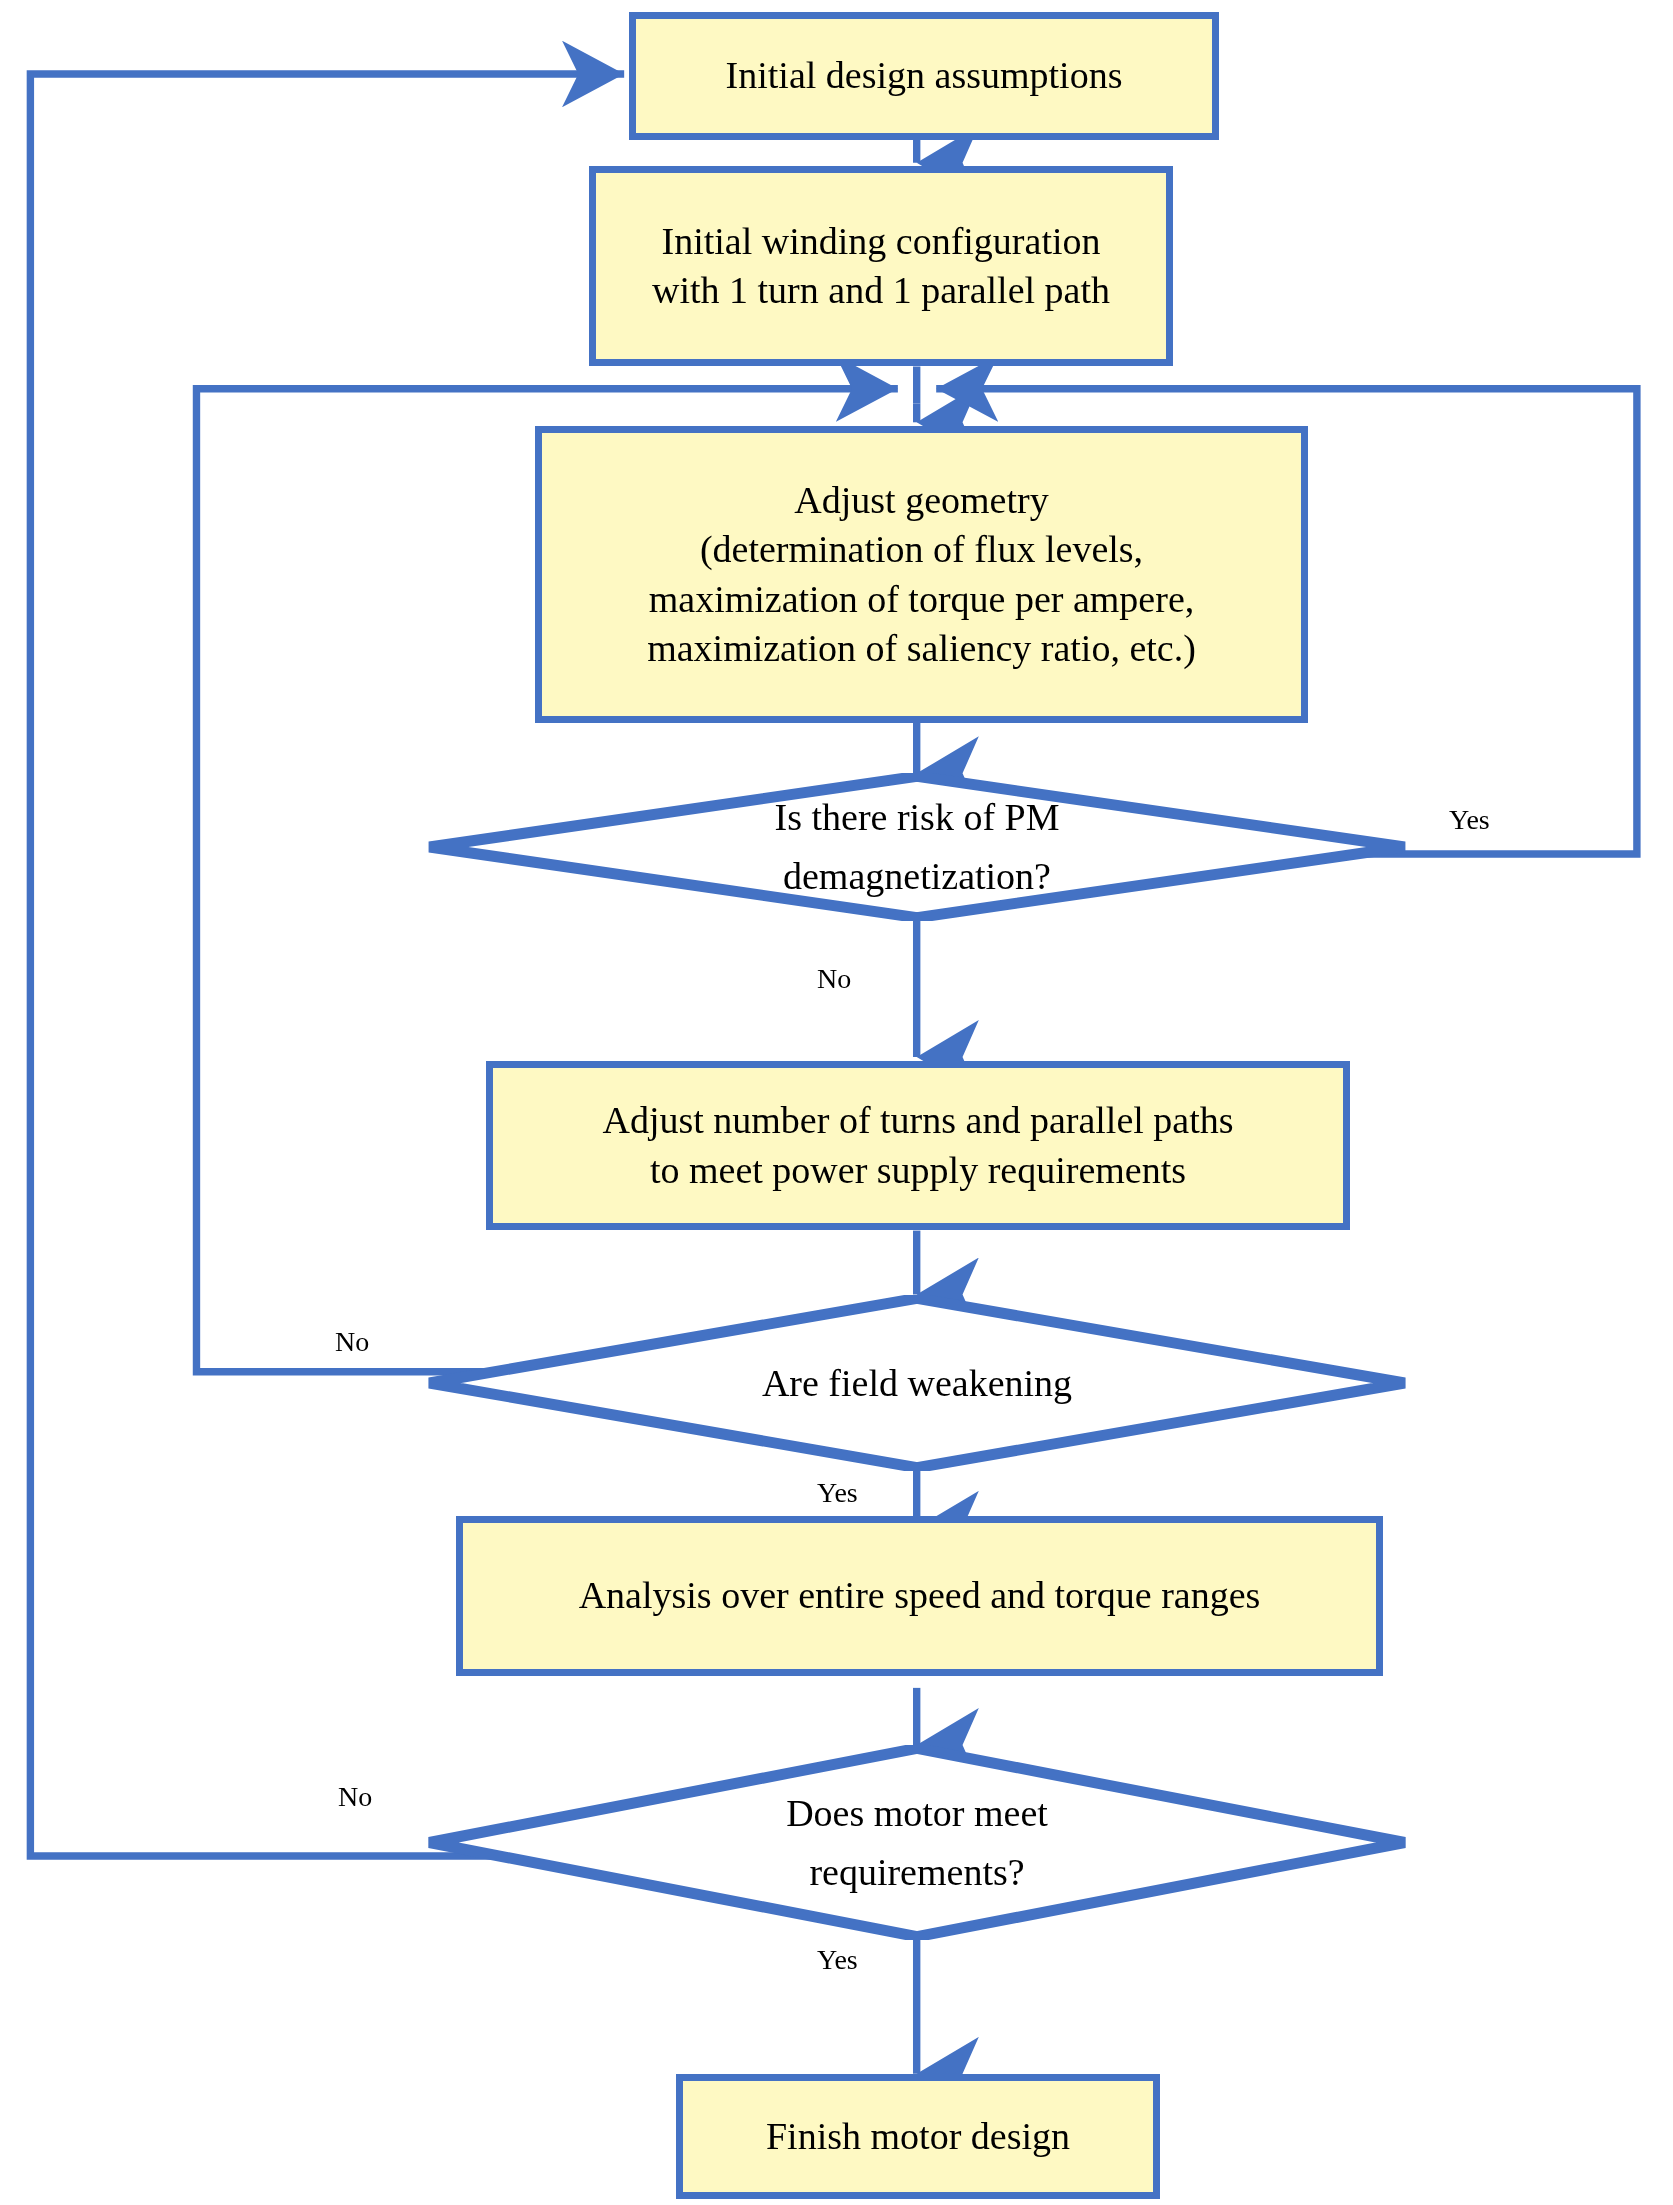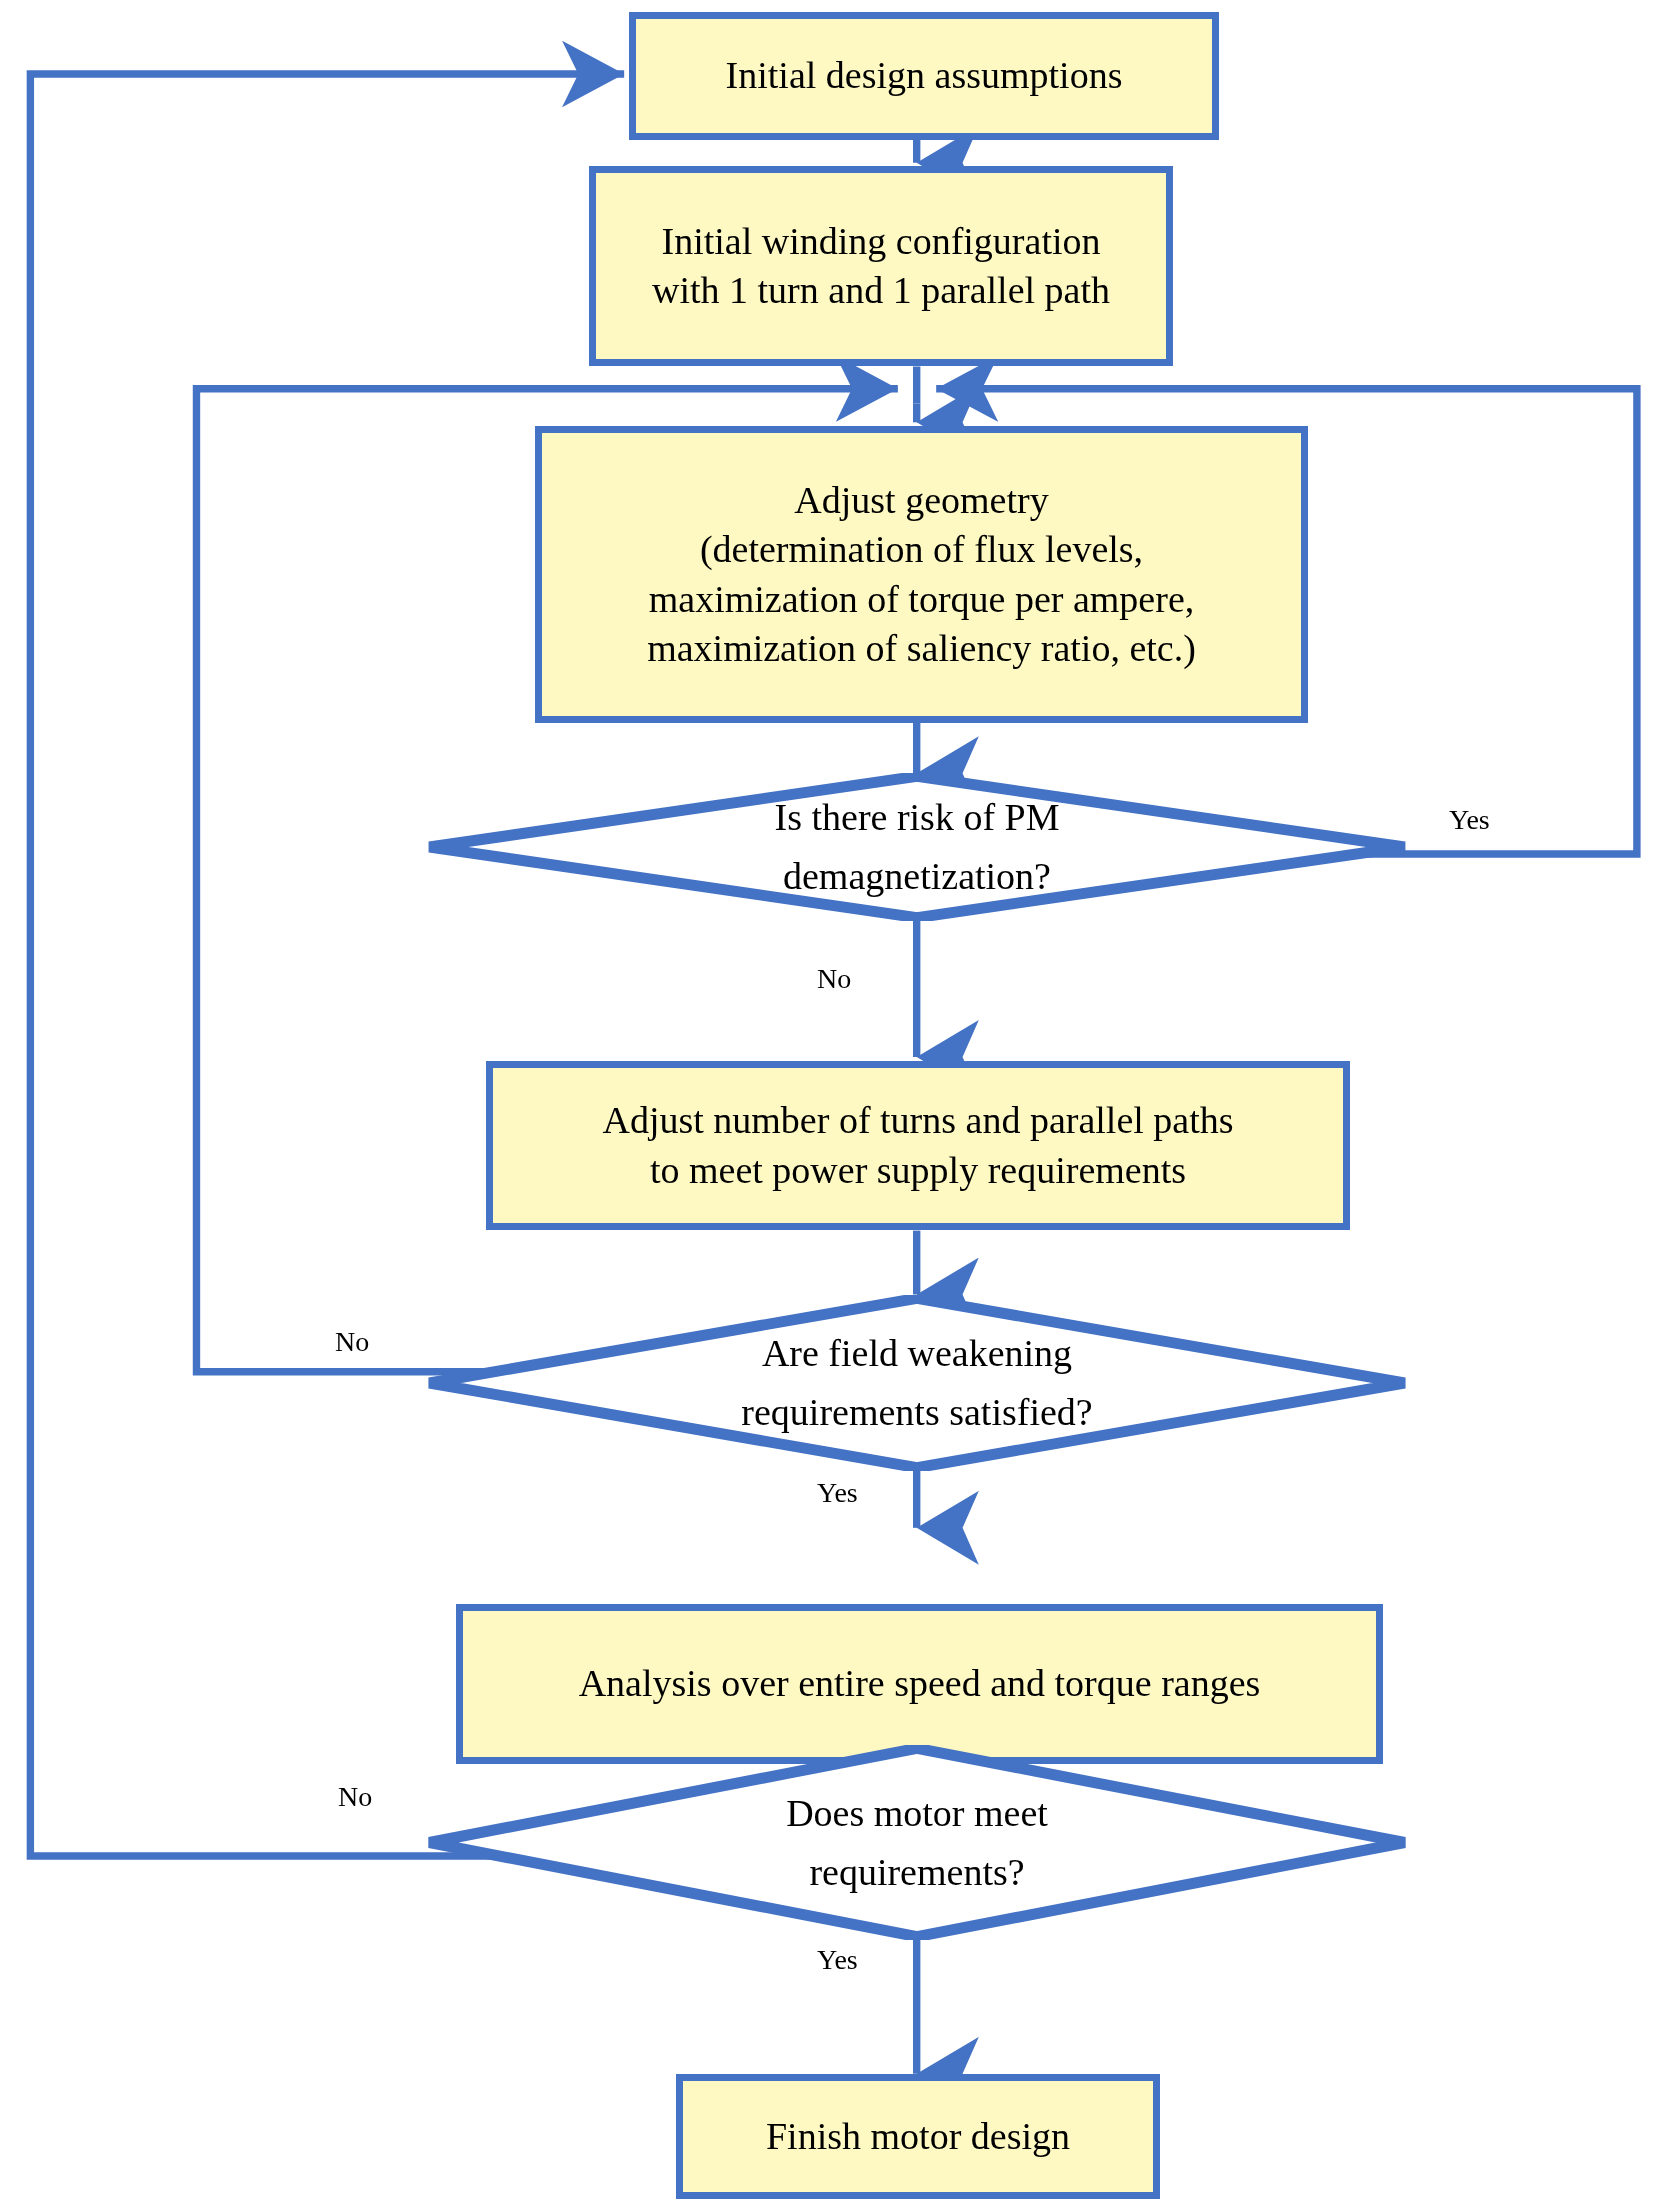--- a/index.html
+++ b/index.html
@@ -99,25 +99,24 @@
     </div>
   </div>
 
   <div class="node diamond" style="left:800px;top:1295px;width:0px;height:0px;"></div>
   <div class="node diamond" style="left:426px;top:1295px;width:982px;height:176px;">
     <svg class="dshape" viewBox="0 0 1460 262" preserveAspectRatio="none">
       <polygon points="730,5 1455,131 730,257 5,131" fill="#ffffff" stroke="#4472C4" stroke-width="11" vector-effect="non-scaling-stroke"></polygon>
     </svg>
     <div class="txt f56">
       <div>Are field weakening</div>
-      <div>requirements satisfied?</div>
     </div>
   </div>
 
-  <div class="node proc" style="left:456px;top:1604px;width:927px;height:160px;">
+  <div class="node proc" style="left:456px;top:1516px;width:927px;height:160px;">
     <div class="txt f56">Analysis over entire speed and torque ranges</div>
   </div>
 
   <div class="node diamond" style="left:426px;top:1745px;width:982px;height:195px;">
     <svg class="dshape" viewBox="0 0 1460 290" preserveAspectRatio="none">
       <polygon points="730,5 1455,145 730,285 5,145" fill="#ffffff" stroke="#4472C4" stroke-width="11" vector-effect="non-scaling-stroke"></polygon>
     </svg>
     <div class="txt f56">
       <div>Does motor meet</div>
       <div>requirements?</div>

